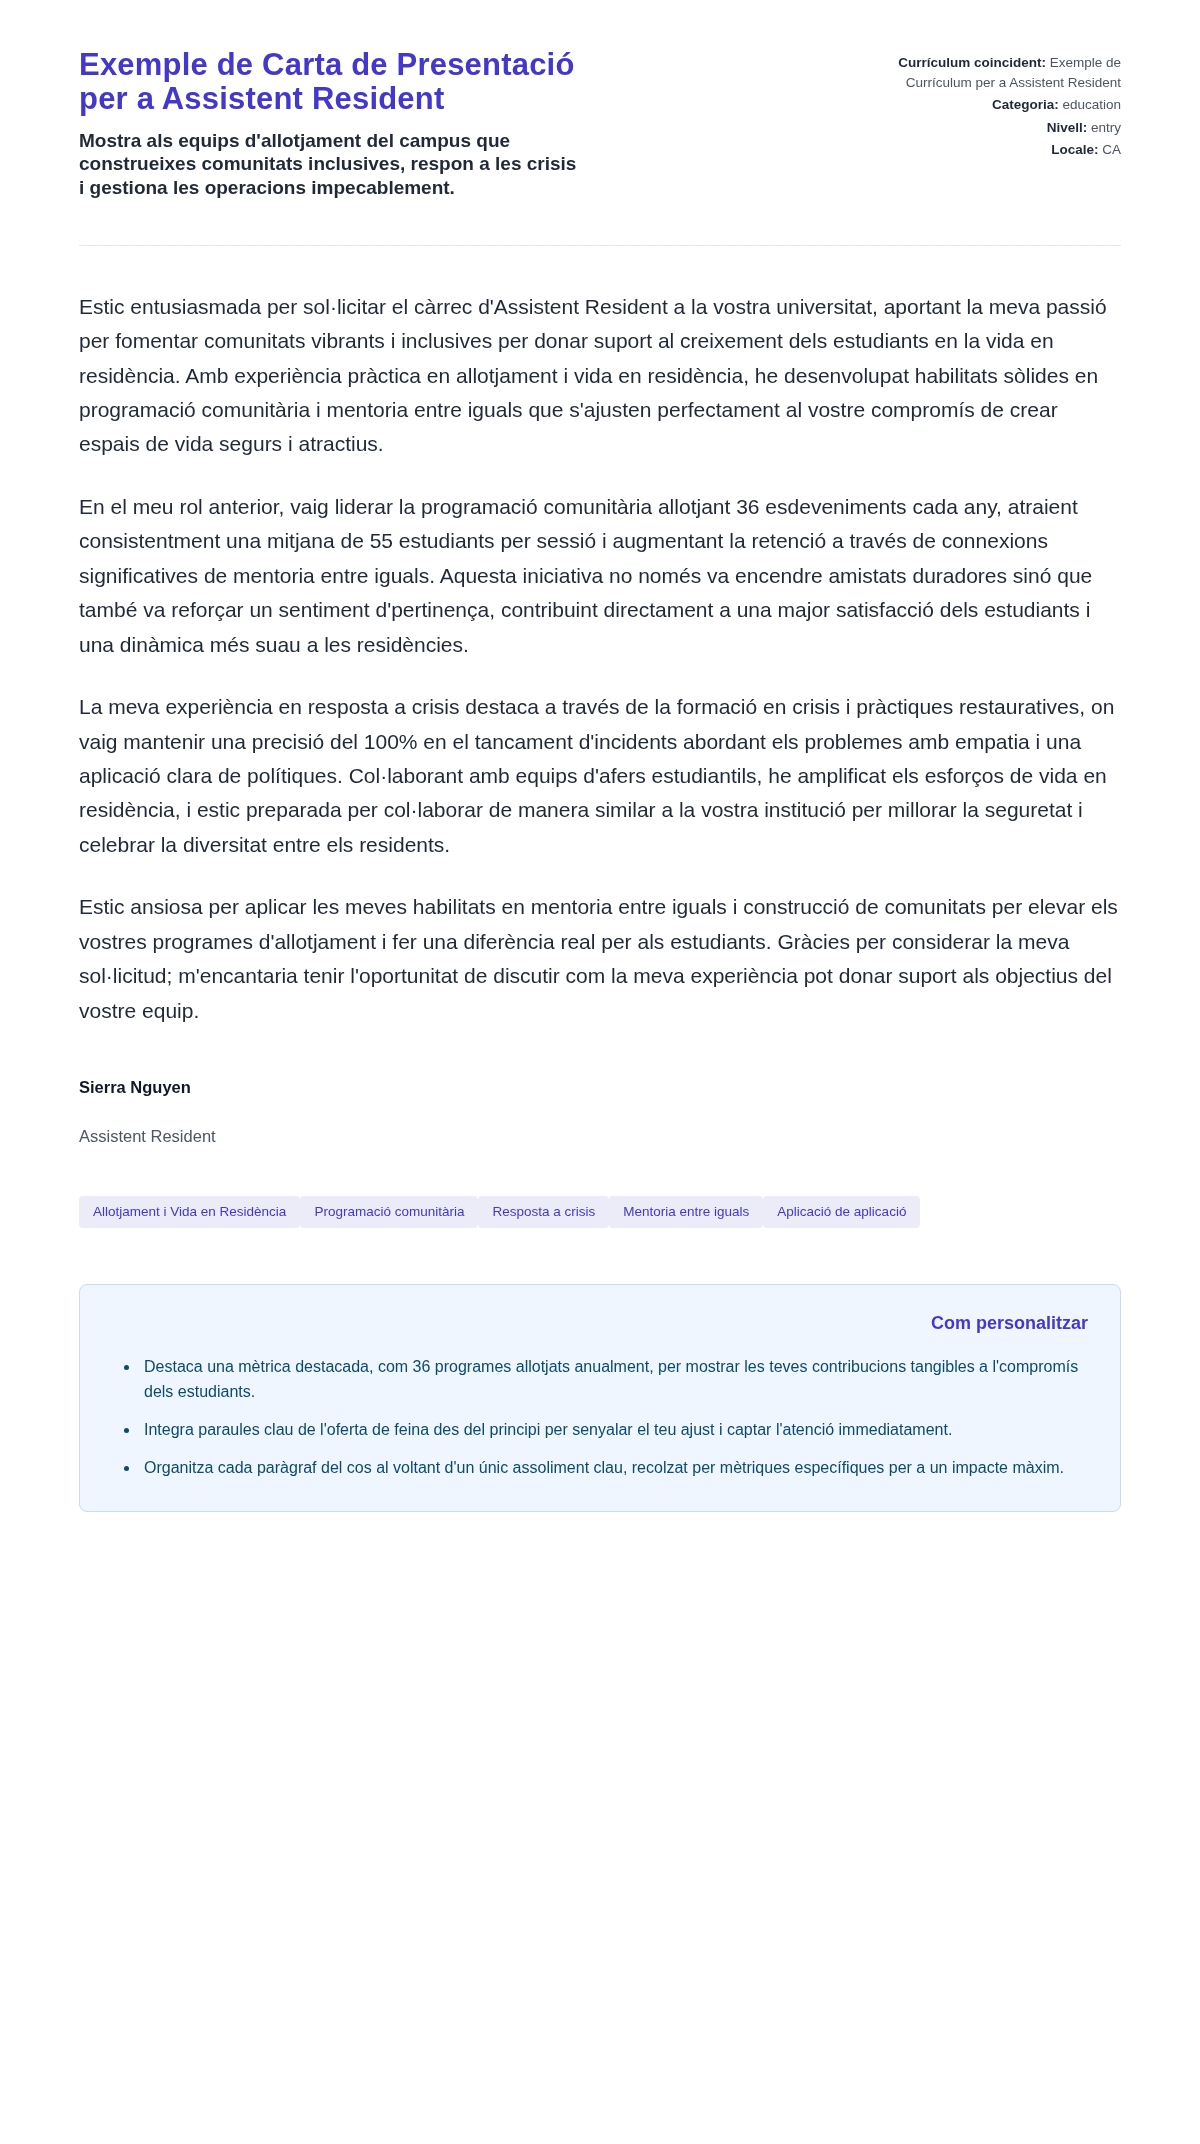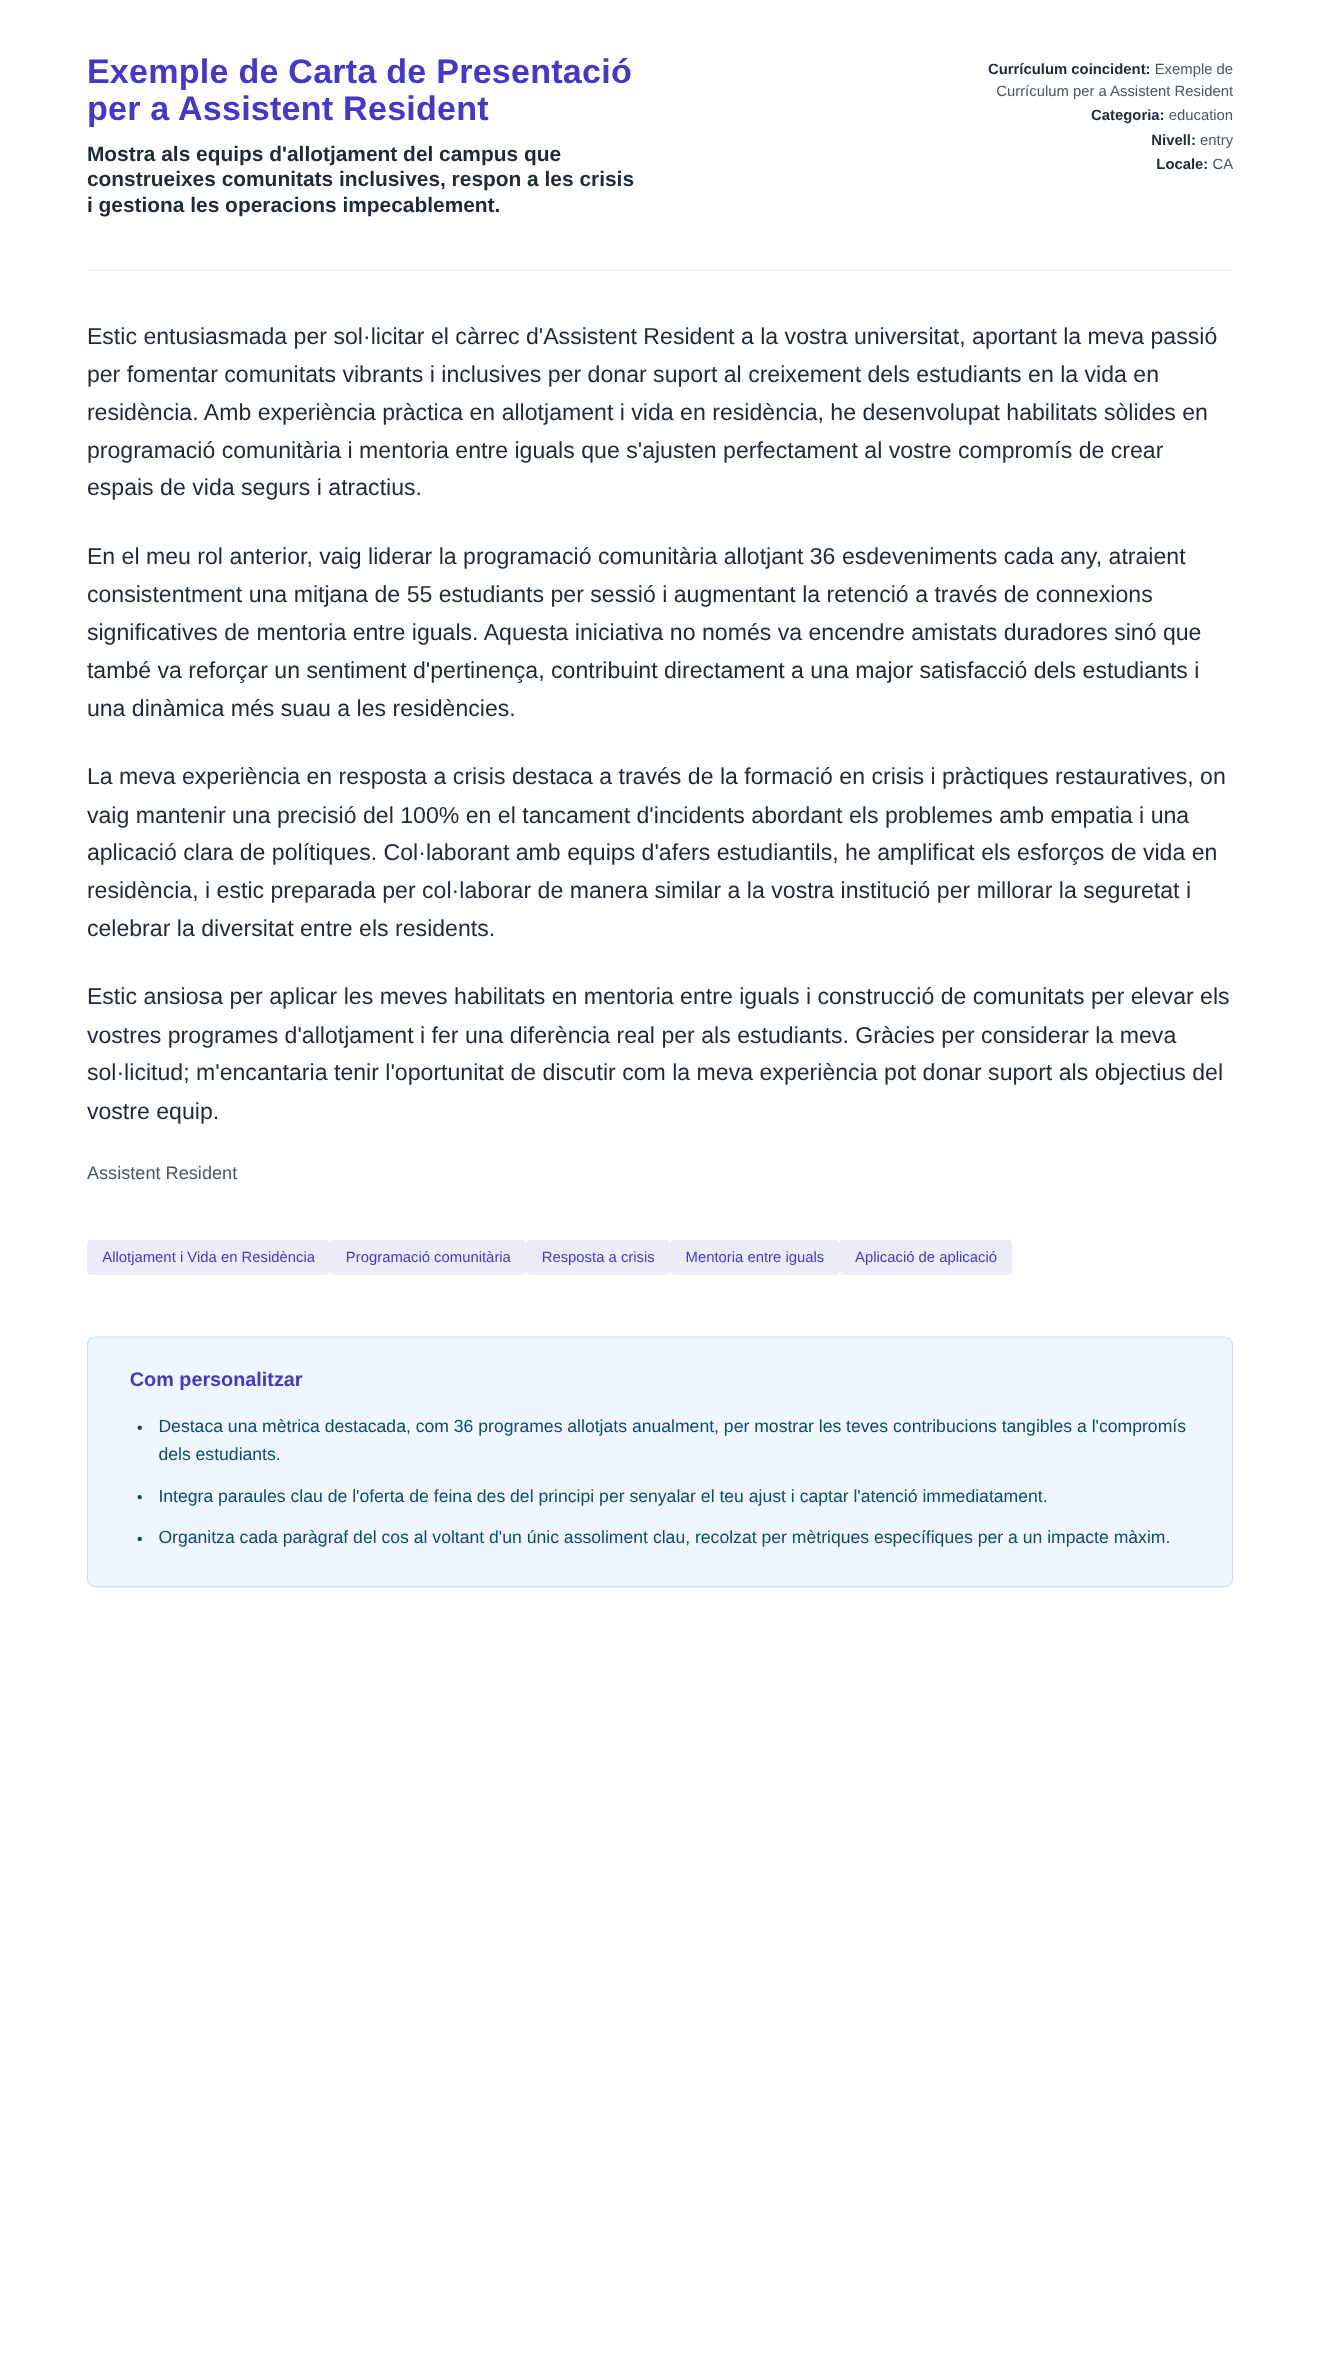--- a/index.html
+++ b/index.html
@@ -104,20 +104,21 @@
     border: 1px solid #c7dcf5;
     border-radius: 8px;
     padding: 28px 32px 18px;
   }
   .tips-title {
     color: #4338ca;
     font-size: 18px;
     font-weight: 700;
     margin-bottom: 20px;
     padding-left: 6px;
+    text-align: right;
   }
   .tips ul {
     list-style: disc;
     padding-left: 28px;
     color: #0c4a6e;
   }
   .tips li {
     font-size: 16px;
     line-height: 1.62;
     margin-bottom: 12px;
@@ -152,20 +153,21 @@
         <span class="meta-value">CA</span>
       </div>
     </div>
   </div>
 
   <div class="letter">
     <p class="para">Estic entusiasmada per sol·licitar el càrrec d'Assistent Resident a la vostra universitat, aportant la meva passió per fomentar comunitats vibrants i inclusives per donar suport al creixement dels estudiants en la vida en residència. Amb experiència pràctica en allotjament i vida en residència, he desenvolupat habilitats sòlides en programació comunitària i mentoria entre iguals que s'ajusten perfectament al vostre compromís de crear espais de vida segurs i atractius.</p>
     <p class="para">En el meu rol anterior, vaig liderar la programació comunitària allotjant 36 esdeveniments cada any, atraient consistentment una mitjana de 55 estudiants per sessió i augmentant la retenció a través de connexions significatives de mentoria entre iguals. Aquesta iniciativa no només va encendre amistats duradores sinó que també va reforçar un sentiment d'pertinença, contribuint directament a una major satisfacció dels estudiants i una dinàmica més suau a les residències.</p>
     <p class="para">La meva experiència en resposta a crisis destaca a través de la formació en crisis i pràctiques restauratives, on vaig mantenir una precisió del 100% en el tancament d'incidents abordant els problemes amb empatia i una aplicació clara de polítiques. Col·laborant amb equips d'afers estudiantils, he amplificat els esforços de vida en residència, i estic preparada per col·laborar de manera similar a la vostra institució per millorar la seguretat i celebrar la diversitat entre els residents.</p>
     <p class="para">Estic ansiosa per aplicar les meves habilitats en mentoria entre iguals i construcció de comunitats per elevar els vostres programes d'allotjament i fer una diferència real per als estudiants. Gràcies per considerar la meva sol·licitud; m'encantaria tenir l'oportunitat de discutir com la meva experiència pot donar suport als objectius del vostre equip.</p>
+    <div class="sig-name">Sierra Nguyen</div>
     <div class="sig-role">Assistent Resident</div>
   </div>
 
   <div class="tags">
     <span class="tag">Allotjament i Vida en Residència</span>
     <span class="tag">Programació comunitària</span>
     <span class="tag">Resposta a crisis</span>
     <span class="tag">Mentoria entre iguals</span>
     <span class="tag">Aplicació de aplicació</span>
   </div>

